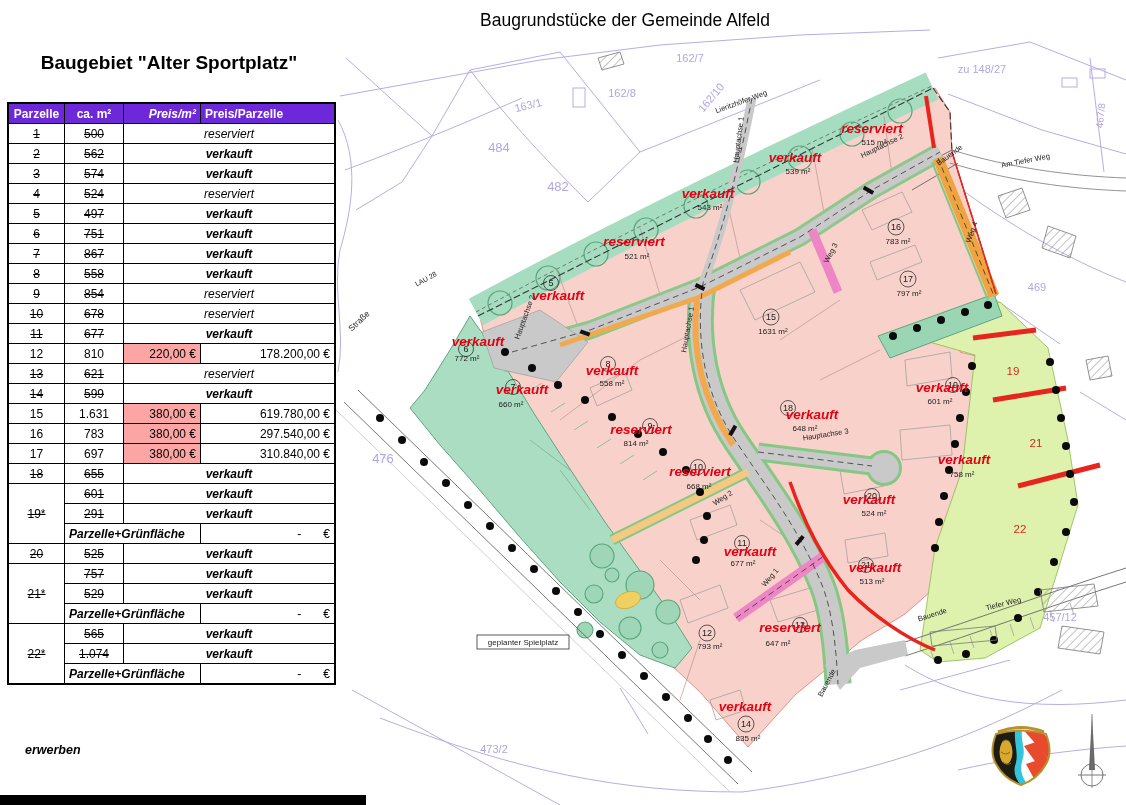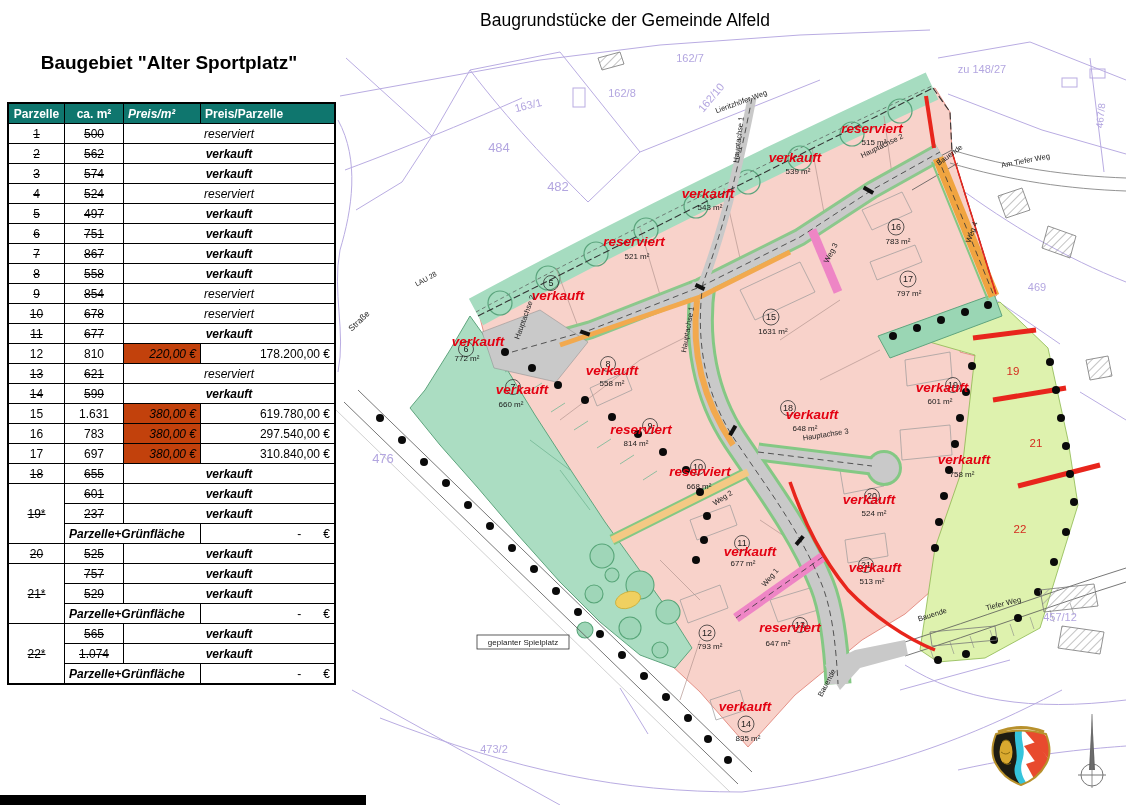--- a/index.html
+++ b/index.html
@@ -12,29 +12,29 @@
   #panel{left:0;top:0;width:340px;height:805px;}
   #panel-title{left:4px;top:52px;width:330px;text-align:center;
                font-size:19px;font-weight:bold;}
   #stand{left:4px;top:82px;width:330px;text-align:center;
          font-size:12.5px;font-weight:bold;font-style:italic;text-decoration:underline;}
   
   #ptable{left:7px;top:102px;border-collapse:collapse;border:2.5px solid #000;
           font-size:12px;}
   #ptable td,#ptable th{border:1.6px solid #000;padding:1px 4px;height:17px;
           line-height:16px;white-space:nowrap;}
-  #ptable th{background:#0f766e;color:#fff;font-weight:bold;text-align:center;}
+  #ptable th{background:#6d28d9;color:#fff;font-weight:bold;text-align:center;}
   .c-id{width:47px;text-align:center;}
   .c-ar{width:50px;text-align:center;}
   .c-pr{width:68px;text-align:right;}
   .c-to{width:125px;text-align:right;}
   .stat{text-align:center;font-style:italic;}
   .stat.vk{font-weight:bold;}
   .s{text-decoration:line-through;}
-  .blue{background:#c2410c;font-style:italic;}
+  .blue{background:#fca5a5;}
   .combo{font-weight:bold;font-style:italic;text-align:left;}
   .deuro{display:flex;justify-content:flex-end;gap:0;}
   .deuro .d{margin-right:22px;}
   .tk td{border-top:2.5px solid #000;margin-top:12px;}
   .ital{font-style:italic;}
   
   #footnote{left:12px;top:742px;width:320px;font-size:12.5px;font-weight:bold;
             font-style:italic;line-height:1.3;}
   #footnote .ind{padding-left:13px;}
   #blackbar{left:0;top:795px;width:366px;height:10px;background:#000;}
@@ -484,21 +484,21 @@
 <div id="main-title" class="abs">Baugrundstücke der Gemeinde Alfeld</div>
 
 <div id="panel" class="abs">
   <div id="panel-title" class="abs">Baugebiet "Alter Sportplatz"</div>
 
   <table id="ptable" class="abs">
     <thead>
       <tr>
         <th class="c-id">Parzelle</th>
         <th class="c-ar">ca. m²</th>
-        <th class="c-pr ital" style="text-align:left">Preis/m²</th>
+        <th class="c-pr ital" style="text-align:right">Preis/m²</th>
         <th class="c-to" style="text-align:left">Preis/Parzelle</th>
       </tr>
     </thead>
     <tbody>
       <tr>
         <td class="c-id s">1</td>
         <td class="c-ar s">500</td>
         <td class="stat" colspan="2">reserviert</td>
       </tr>
       <tr>
@@ -590,21 +590,21 @@
         <td class="c-ar s">655</td>
         <td class="stat vk" colspan="2">verkauft</td>
       </tr>
 
       <tr class="tk">
         <td class="c-id s" rowspan="3">19*</td>
         <td class="c-ar s">601</td>
         <td class="stat vk" colspan="2">verkauft</td>
       </tr>
       <tr>
-        <td class="c-ar s">237</td>
+        <td class="c-ar s">291</td>
         <td class="stat vk" colspan="2">verkauft</td>
       </tr>
       <tr>
         <td class="combo" colspan="2">Parzelle+Grünfläche</td>
         <td class="c-to">
           <span class="deuro">
               <span class="d">-</span>
               <span>€</span>
             </span>
         </td>
@@ -650,15 +650,16 @@
           <span class="deuro">
               <span class="d">-</span>
               <span>€</span>
             </span>
         </td>
       </tr>
     </tbody>
   </table>
 
   <div id="footnote" class="abs">
+    <div class="ind">erwerben</div>
   </div>
   <div id="blackbar" class="abs"></div>
 </div>
 
 </body></html>

